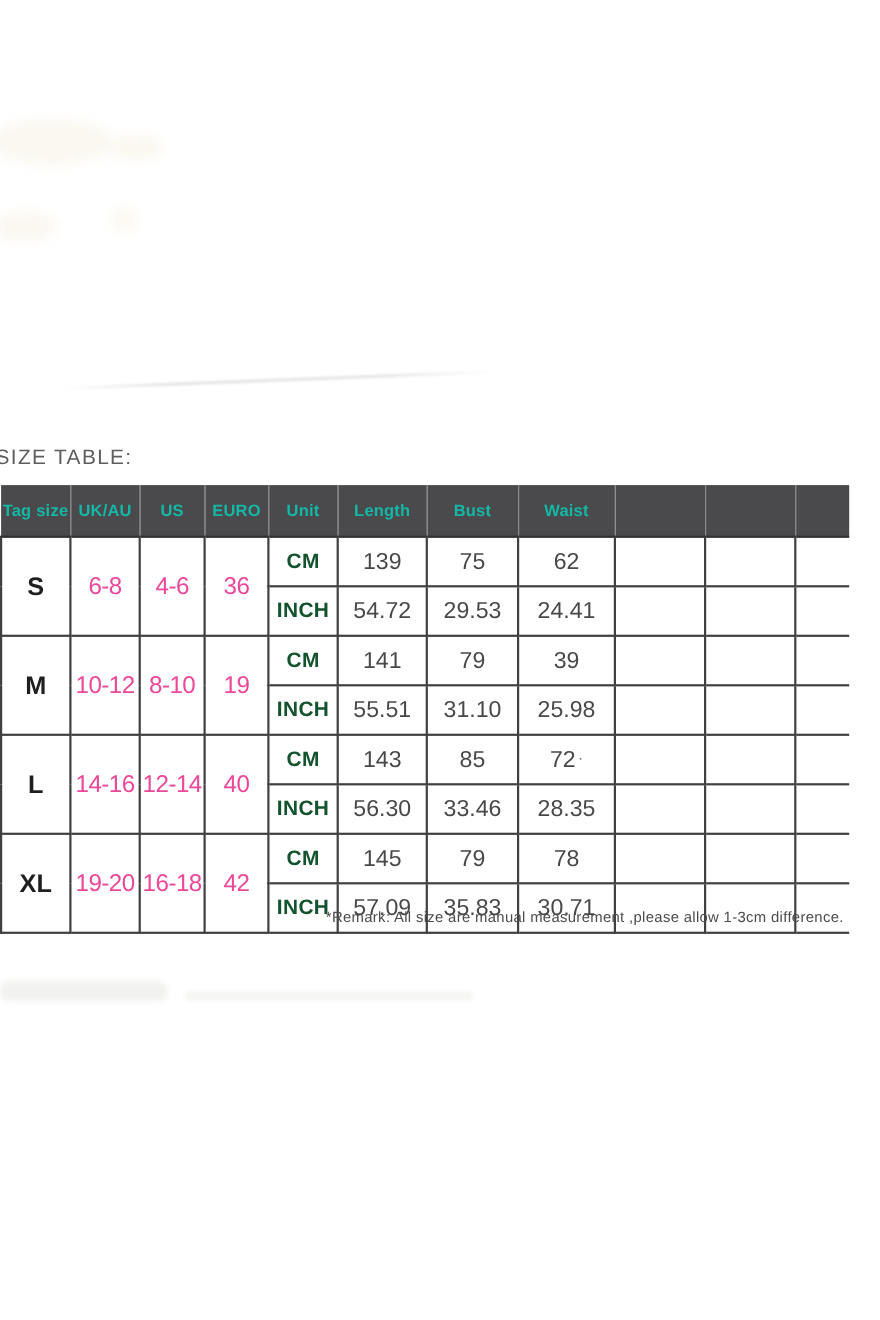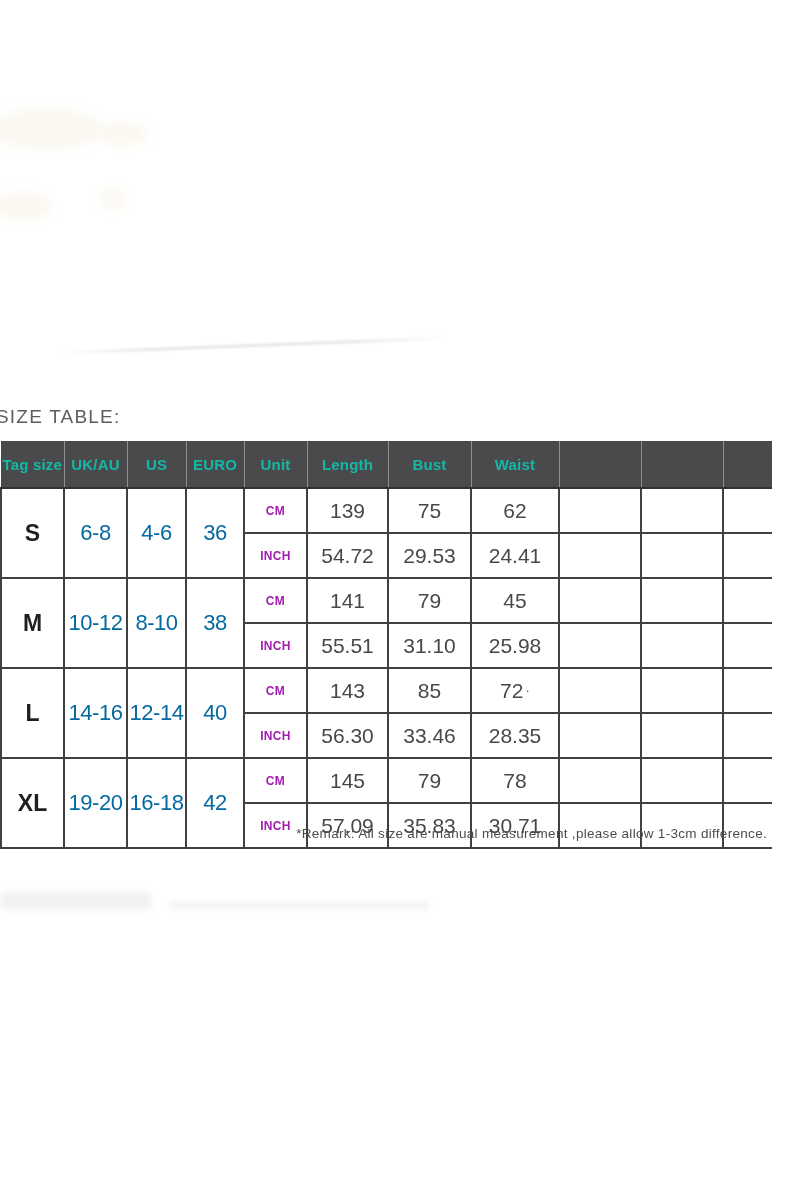--- a/index.html
+++ b/index.html
@@ -21,22 +21,22 @@
   .page-title{position:absolute;left:-4px;top:406px;font-size:19px;letter-spacing:1.2px;
               color:#5d5d5f;font-weight:400;white-space:nowrap;}
 
   table.size-table{position:absolute;left:0;top:441px;width:800px;border-collapse:collapse;table-layout:fixed;}
   .size-table th{background:#4a4a4c;color:#14b8a6;font-size:15px;font-weight:700;height:44px;
                  border-right:1px solid #8f8f91;border-bottom:2px solid #333333;letter-spacing:.2px;}
   .size-table th:last-child{border-right:none;}
   .size-table td{border:2px solid #404040;text-align:center;vertical-align:middle;height:41px;
                  background:#ffffff;overflow:hidden;}
   .size-table td.tag{font-size:23px;font-weight:600;color:#1f1f1f;}
-  .size-table td.range{font-size:22px;font-weight:500;color:#0369a1;letter-spacing:-.5px;}
-  .size-table td.unit{font-size:12px;font-weight:700;color:#a21caf;letter-spacing:.3px;}
+  .size-table td.range{font-size:22px;font-weight:500;color:#ec4899;letter-spacing:-.5px;}
+  .size-table td.unit{font-size:19px;font-weight:700;color:#14532d;letter-spacing:.3px;}
   .size-table td.val{font-size:21px;font-weight:400;color:#484848;}
   .size-table td:first-child{border-left-width:2px;}
   .size-table td:last-child{border-right:none;}
   .dot-art{font-size:14px;color:#6a6a6a;vertical-align:3px;margin-left:2px;}
 
   .remark{position:absolute;top:826px;right:5px;font-size:13.5px;color:#4c4c4c;
           letter-spacing:.3px;white-space:nowrap;}
 </style>
 </head>
 <body>
@@ -102,25 +102,25 @@
         <td class="val">24.41</td>
         <td class="val"></td>
         <td class="val"></td>
         <td class="val"></td>
       </tr>
 
       <tr>
         <td rowspan="2" class="tag">M</td>
         <td rowspan="2" class="range">10-12</td>
         <td rowspan="2" class="range">8-10</td>
-        <td rowspan="2" class="range">38</td>
+        <td rowspan="2" class="range">19</td>
         <td class="unit">CM</td>
         <td class="val">141</td>
         <td class="val">79</td>
-        <td class="val">45</td>
+        <td class="val">39</td>
         <td class="val"></td>
         <td class="val"></td>
         <td class="val"></td>
       </tr>
       <tr>
         <td class="unit">INCH</td>
         <td class="val">55.51</td>
         <td class="val">31.10</td>
         <td class="val">25.98</td>
         <td class="val"></td>

